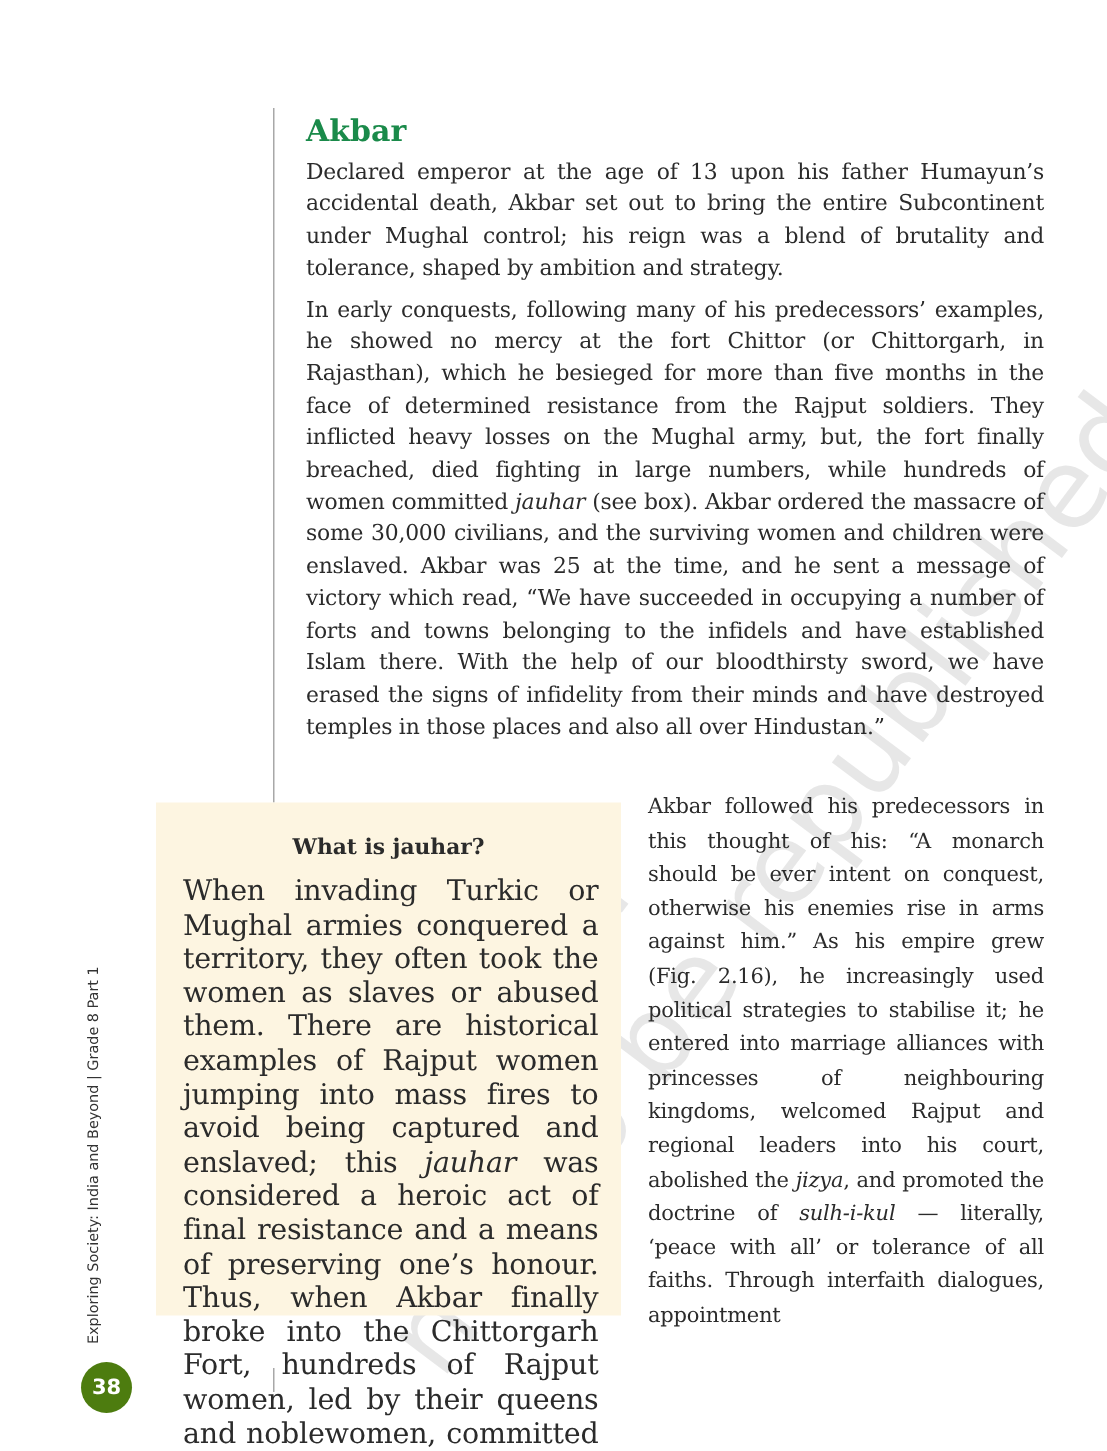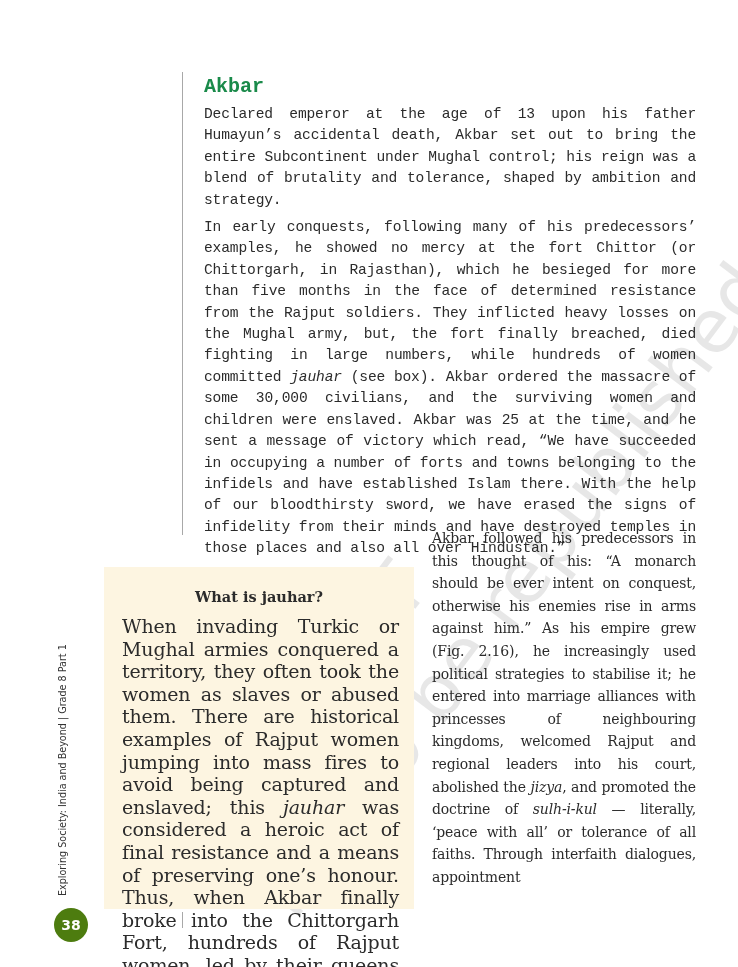--- a/index.html
+++ b/index.html
@@ -22,21 +22,20 @@
       background: #a8a8a8;
     }
     .rule.top { top: 72px; height: 463px; }
     .rule.bottom { top: 912px; height: 16px; }
 
     .main {
       position: absolute;
       left: 204px;
       top: 74px;
       width: 492px;
-      font-family: Liberation Mono, monospace;
     }
     .heading {
       color: #1a8a4a;
       font-weight: bold;
       font-size: 20px;
       line-height: 26px;
       margin: 0 0 4px 0;
     }
     .para {
       font-size: 14.6px;
@@ -47,21 +46,20 @@
     }
     .para i { font-style: italic; }
 
     .box {
       position: absolute;
       left: 104px;
       top: 535px;
       width: 310px;
       height: 342px;
       background: #fdf5e1;
-      margin-top: 32px;
     }
     .box-title {
       position: absolute;
       left: 0;
       top: 20px;
       width: 100%;
       text-align: center;
       font-weight: bold;
       font-size: 14.5px;
       line-height: 20px;

